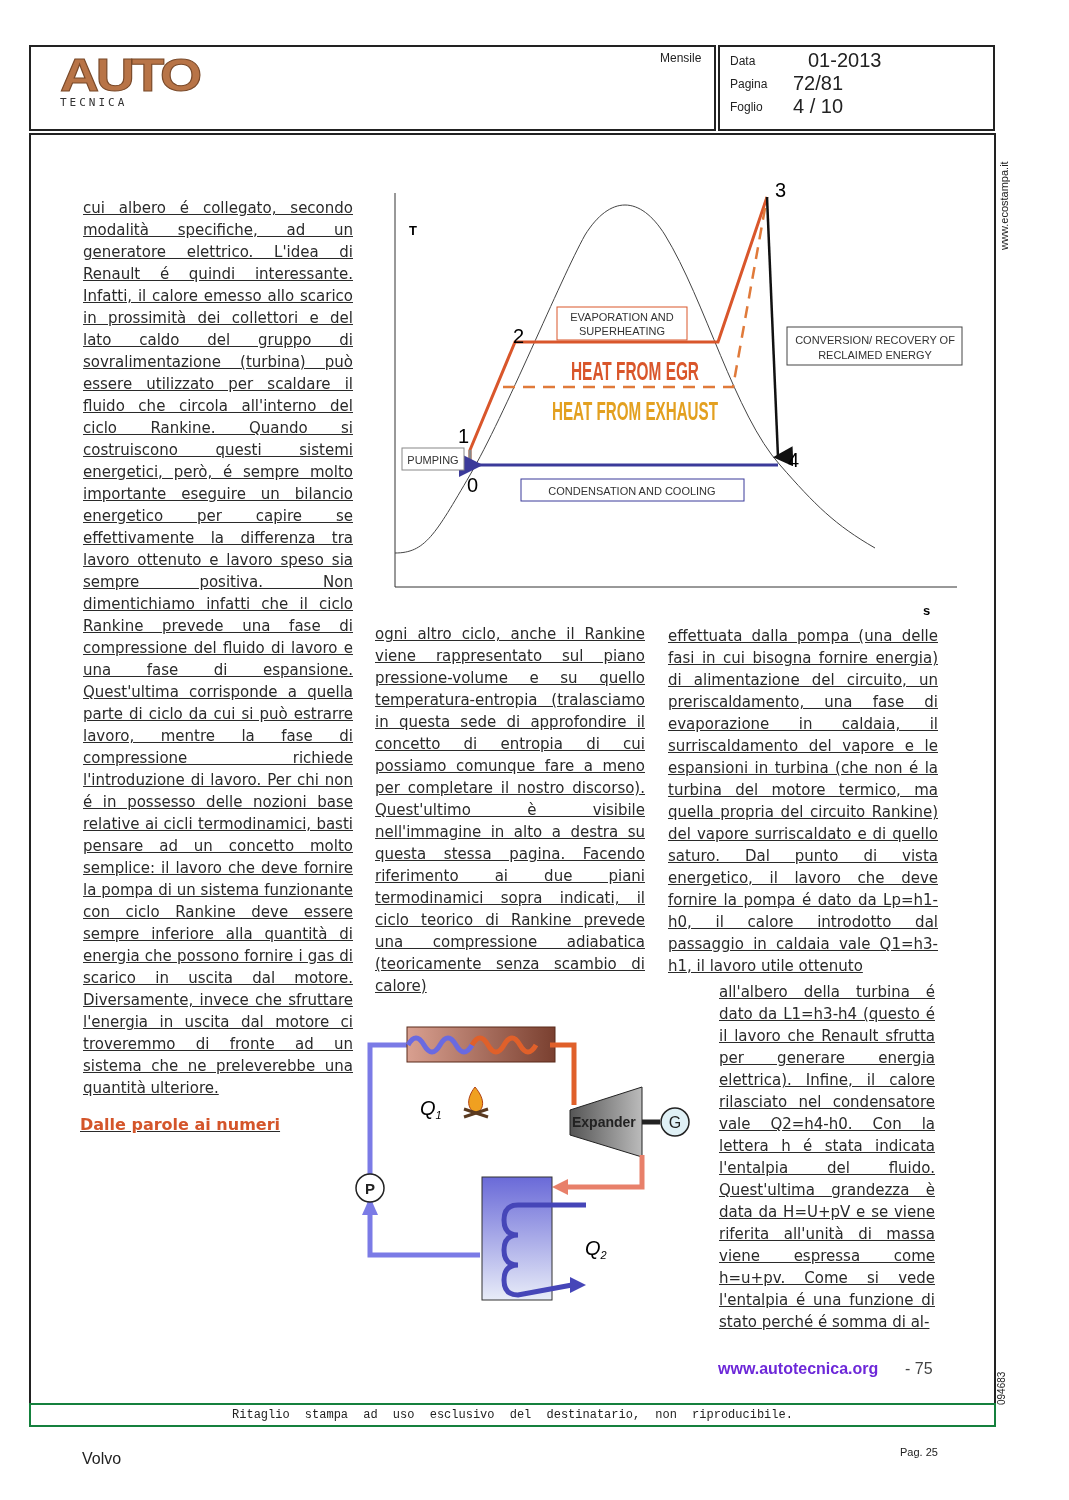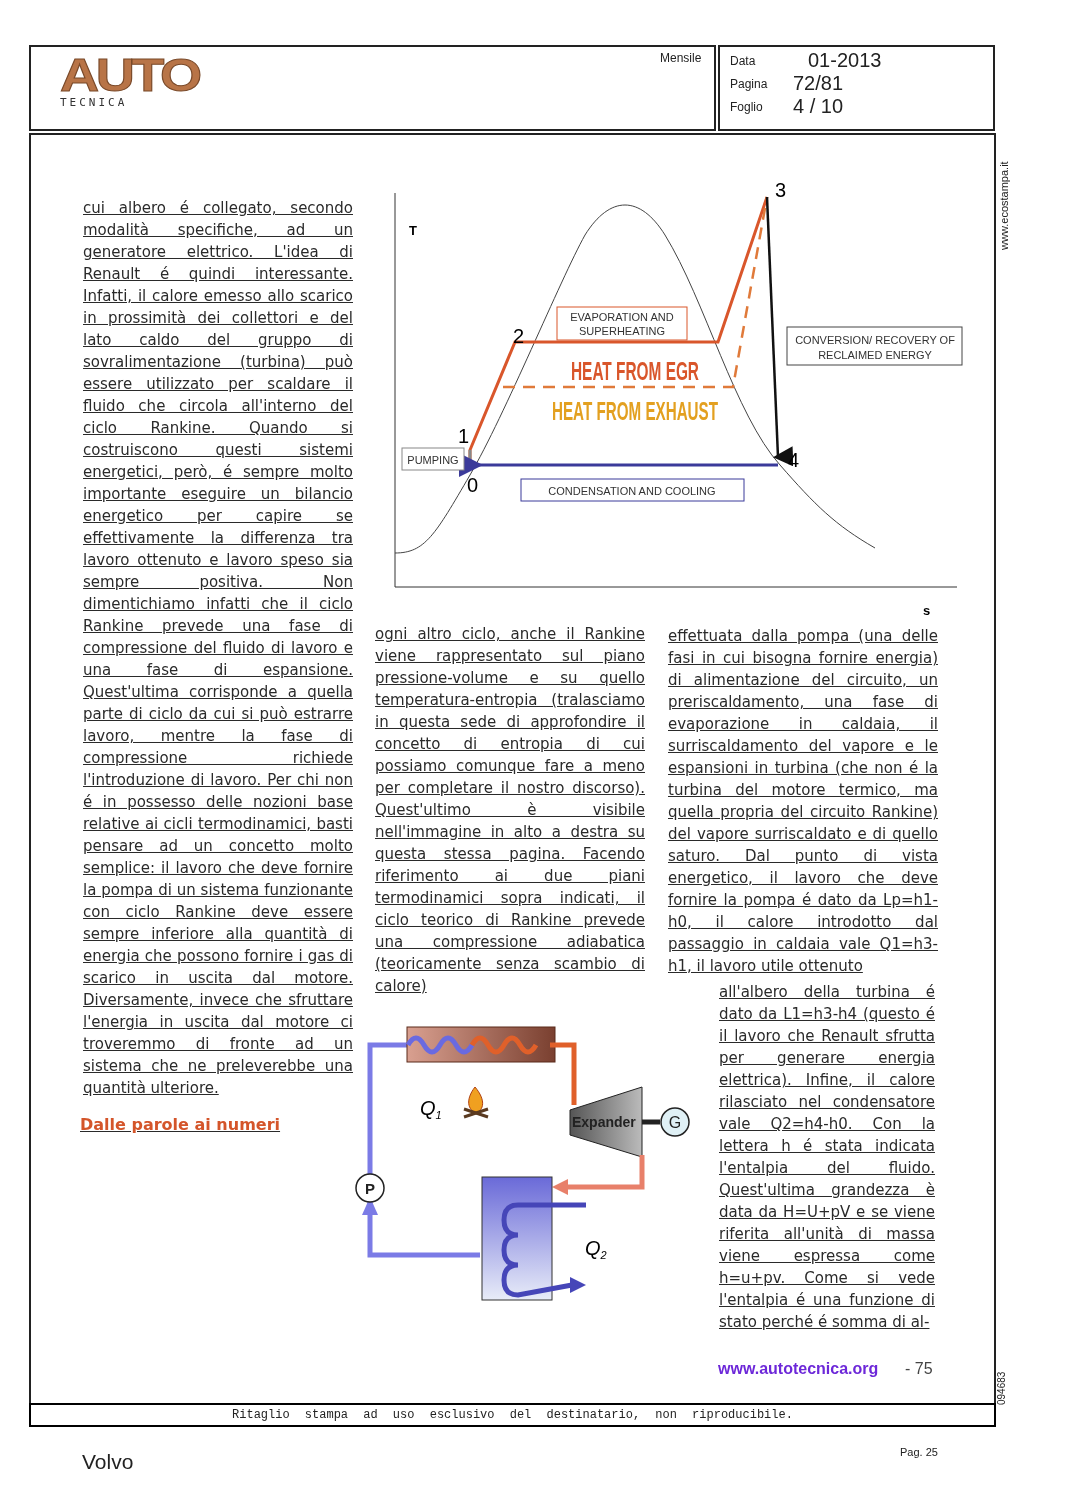--- a/index.html
+++ b/index.html
@@ -27,23 +27,23 @@
 
   .side-url { position:absolute; left:996px; top:145px; width:20px; height:110px; }
   .side-url span { position:absolute; transform:rotate(-90deg); transform-origin:left top;
         left:2px; top:105px; font-family:"Liberation Sans", sans-serif; font-size:11px; white-space:nowrap; }
   .side-code span { position:absolute; transform:rotate(-90deg); transform-origin:left top;
         left:996px; top:1405px; font-family:"Liberation Sans", sans-serif; font-size:10px; white-space:nowrap; }
 
   .footer-url { position:absolute; left:718px; top:1360px; font-family:"Liberation Sans", sans-serif;
         font-weight:bold; font-size:16px; color:#6d28d9; }
   .footer-pn { position:absolute; left:905px; top:1360px; font-family:"Liberation Sans", sans-serif; font-size:16px; color:#444; }
-  .strip { position:absolute; left:29px; top:1403px; width:963px; height:20px; border:2px solid #000000;
+  .strip { position:absolute; left:29px; top:1403px; width:963px; height:20px; border:2px solid #15803d;
         font-family:"Liberation Mono", monospace; font-size:12px; text-align:center; line-height:20px; word-spacing:8px; }
-  .volvo { position:absolute; left:82px; top:1450px; font-family:"Liberation Sans", sans-serif; font-size:21px; }
+  .volvo { position:absolute; left:82px; top:1450px; font-family:"Liberation Sans", sans-serif; font-size:16px; }
   .pag { position:absolute; left:900px; top:1446px; font-family:"Liberation Sans", sans-serif; font-size:11px; }
 
   svg text { font-family:"Liberation Sans", sans-serif; }
 </style>
 </head>
 <body>
 
 <div class="hdr-box" style="left:29px;top:45px;width:683px;height:82px;"></div>
 <div class="hdr-box" style="left:718px;top:45px;width:273px;height:82px;"></div>
 <div class="logo-word">AUTO</div>

